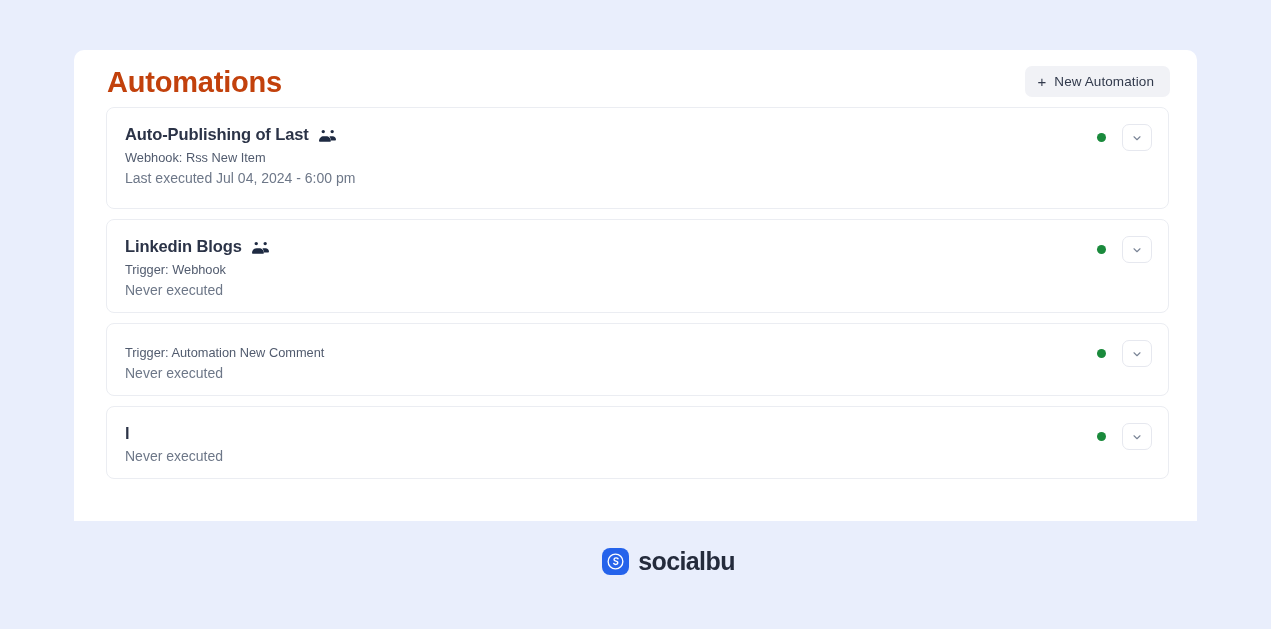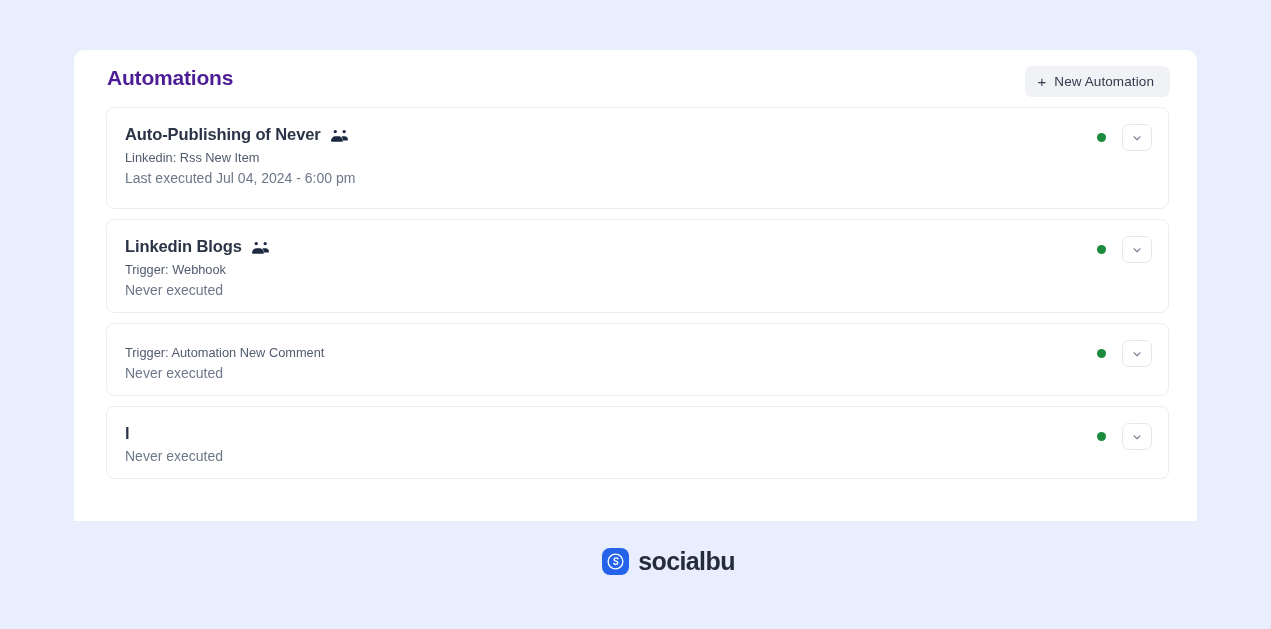--- a/index.html
+++ b/index.html
@@ -36,23 +36,23 @@
     position: absolute;
     left: 0;
     top: 0;
     width: 1123px;
     height: 57px;
   }
   .page-title {
     position: absolute;
     left: 33px;
     top: 16px;
-    font-size: 21px;
+    font-size: 29px;
     font-weight: bold;
-    color: #4c1d95;
+    color: #c2410c;
     letter-spacing: -0.2px;
     white-space: nowrap;
   }
   .new-automation-btn {
     position: absolute;
     right: 27px;
     top: 16px;
     height: 31px;
     padding: 0 16px 0 13px;
     background: #f1f2f6;
@@ -203,28 +203,28 @@
 
       <button class="new-automation-btn">
         <span class="plus-icon">+</span>
         <span class="new-automation-label">New Automation</span>
       </button>
     </div>
 
     <div class="list" id="automation-list">
         <div class="auto-card tall">
           <div class="card-title-row">
-            <span class="card-title">Auto-Publishing of Never</span>
+            <span class="card-title">Auto-Publishing of Last</span>
             <span class="group-icon">
               <svg width="17" height="14" viewBox="0 0 640 512" aria-hidden="true">
                 <path fill="#1e2a42" d="M96 128a64 64 0 1 1 128 0A64 64 0 1 1 96 128zM0 482.3C0 383.8 79.8 304 178.3 304h91.4c98.5 0 178.3 79.8 178.3 178.3 0 16.4-13.3 29.7-29.7 29.7H29.7C13.3 512 0 498.7 0 482.3zM432 128a64 64 0 1 1 128 0 64 64 0 1 1-128 0zM480 304h-32c-21 0-40.6 6-57.2 16.4 38 35.9 62.2 86.3 63.1 142.3H608c17.7 0 32-14.3 32-32 0-70.7-57.3-128-128-128h-32z"></path>
               </svg>
             </span>
           </div>
-          <div class="card-trigger">Linkedin: Rss New Item</div>
+          <div class="card-trigger">Webhook: Rss New Item</div>
           <div class="card-last">Last executed Jul 04, 2024 - 6:00 pm</div>
           <div class="card-controls">
             <span class="status-dot"></span>
             <button class="chevron-btn">
               <svg width="12" height="12" viewBox="0 0 24 24" aria-hidden="true">
                 <path d="M6 9.5 L12 15.5 L18 9.5" fill="none" stroke="#7a8496" stroke-width="2.2" stroke-linecap="round" stroke-linejoin="round"></path>
               </svg>
             </button>
           </div>
         </div>

